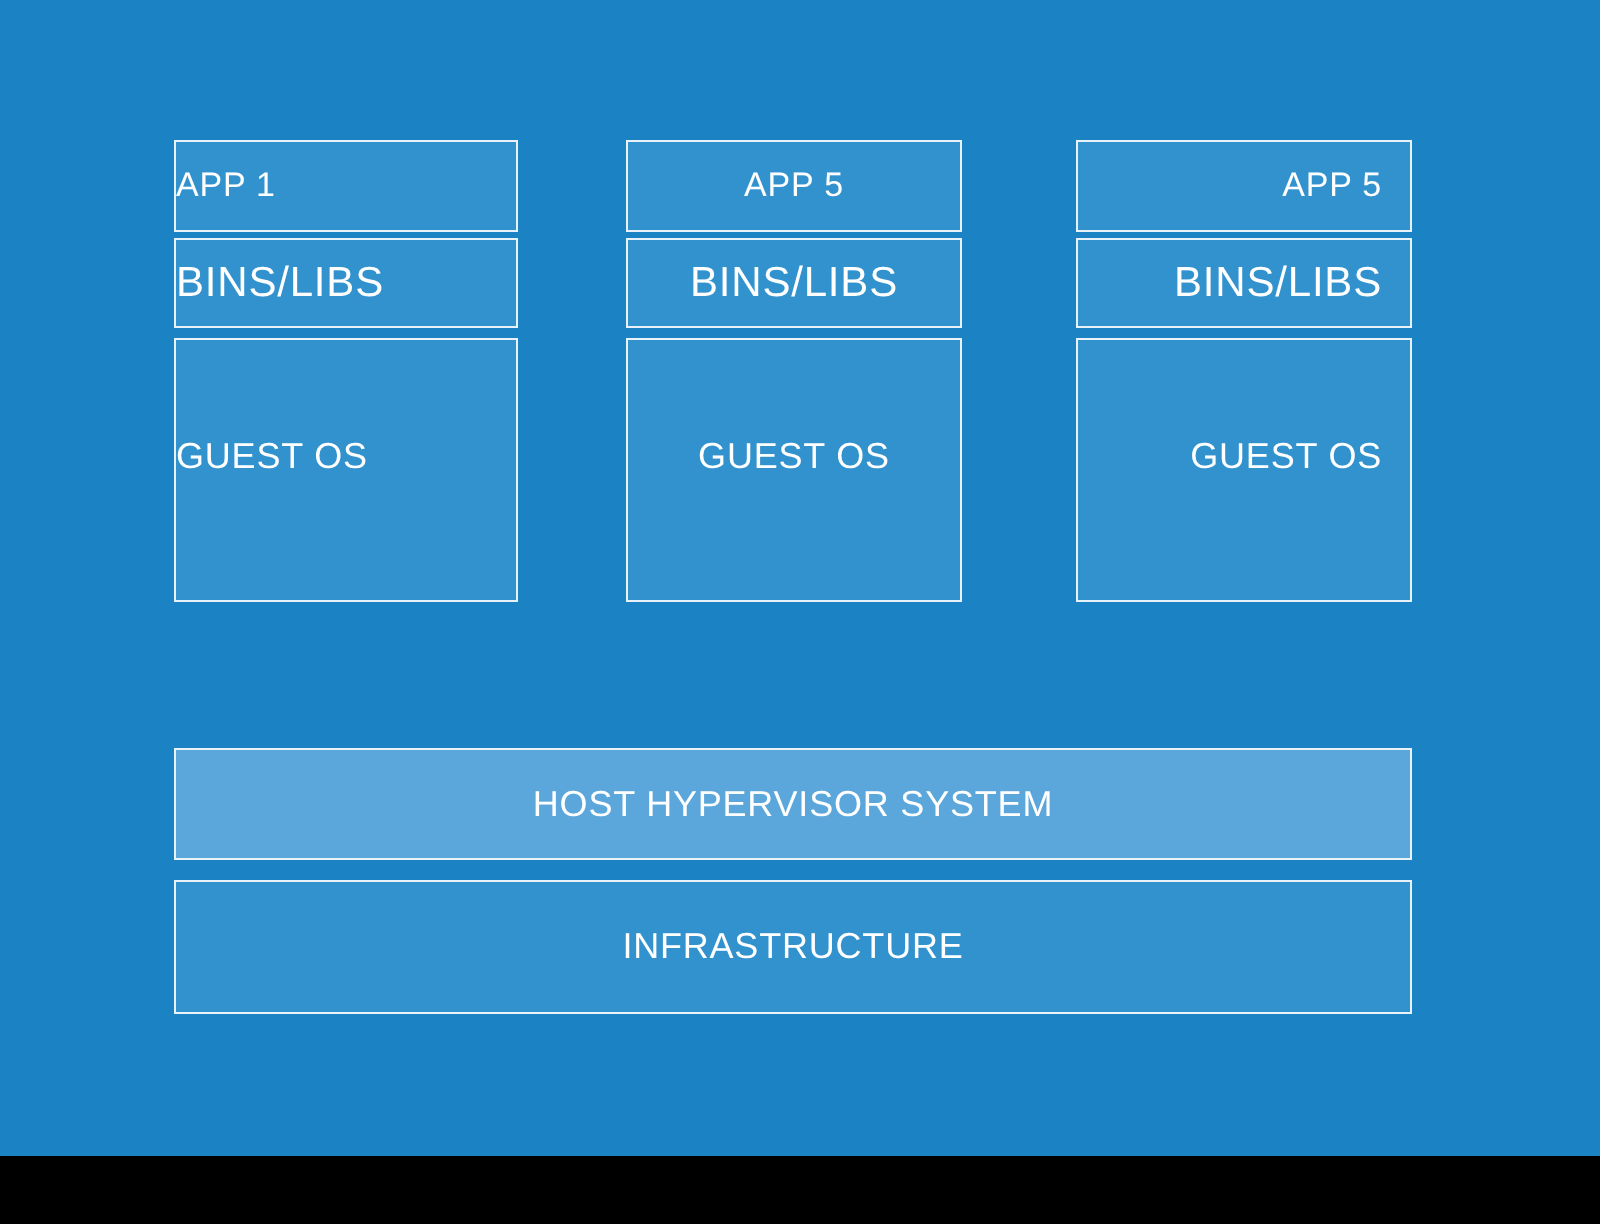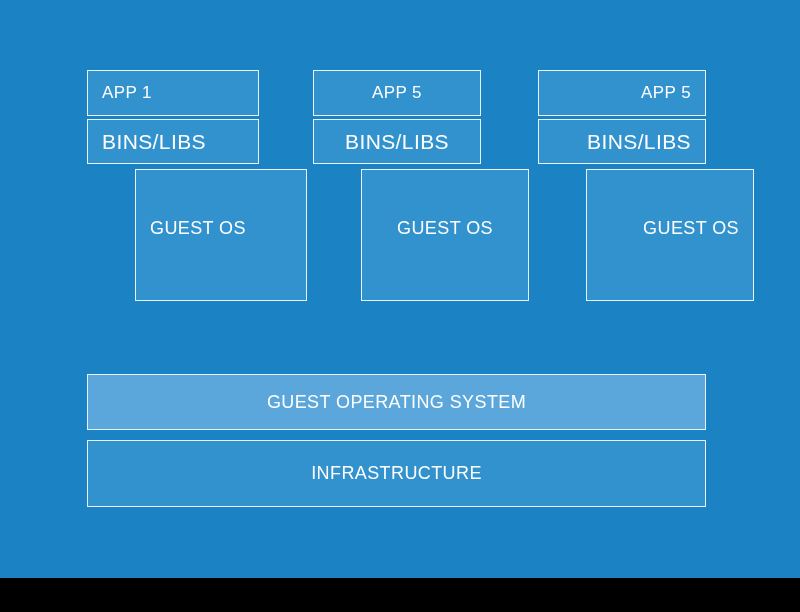--- a/index.html
+++ b/index.html
@@ -32,27 +32,27 @@
     color: #ffffff;
     display: flex;
     align-items: center;
     letter-spacing: 0.4px;
     white-space: nowrap;
   }
   .fill-mid   { background: #3292ce; }
   .fill-light { background: #5ba7dc; }
   .fill-none  { background: transparent; }
 
-  .align-left   { justify-content: flex-start; padding-left: 14px; }
+  .align-left   { justify-content: flex-start; }
   .align-center { justify-content: center; }
   .align-right  { justify-content: flex-end; padding-right: 14px; }
 
   .t-app   { font-size: 17px; }
   .t-bins  { font-size: 21px; }
-  .t-guest { font-size: 18px; align-items: flex-start; padding-top: 48px; margin-left: 48px; }
+  .t-guest { font-size: 18px; align-items: flex-start; padding-top: 48px; }
   .t-bar   { font-size: 18px; }
 
   
   .col1 { left: 87px;  width: 172px; }
   .col2 { left: 313px; width: 168px; }
   .col3 { left: 538px; width: 168px; }
 
   .row-app   { top: 70px;  height: 46px; }
   .row-bins  { top: 119px; height: 45px; }
   .row-guest { top: 169px; height: 132px; }
@@ -92,21 +92,21 @@
     <span>APP 5</span>
   </div>
   <div class="box fill-mid col3 row-bins t-bins align-right">
     <span>BINS/LIBS</span>
   </div>
   <div class="box fill-mid col3 row-guest t-guest align-right">
     <span>GUEST OS</span>
   </div>
 
   <div class="box fill-light bar row-host t-bar align-center">
-    <span>GUEST OPERATING SYSTEM</span>
+    <span>HOST HYPERVISOR SYSTEM</span>
   </div>
   <div class="box fill-mid bar row-infra t-bar align-center">
     <span>INFRASTRUCTURE</span>
   </div>
 
   <div class="bottom-strip"></div>
 
 </div>
 
 </body></html>

